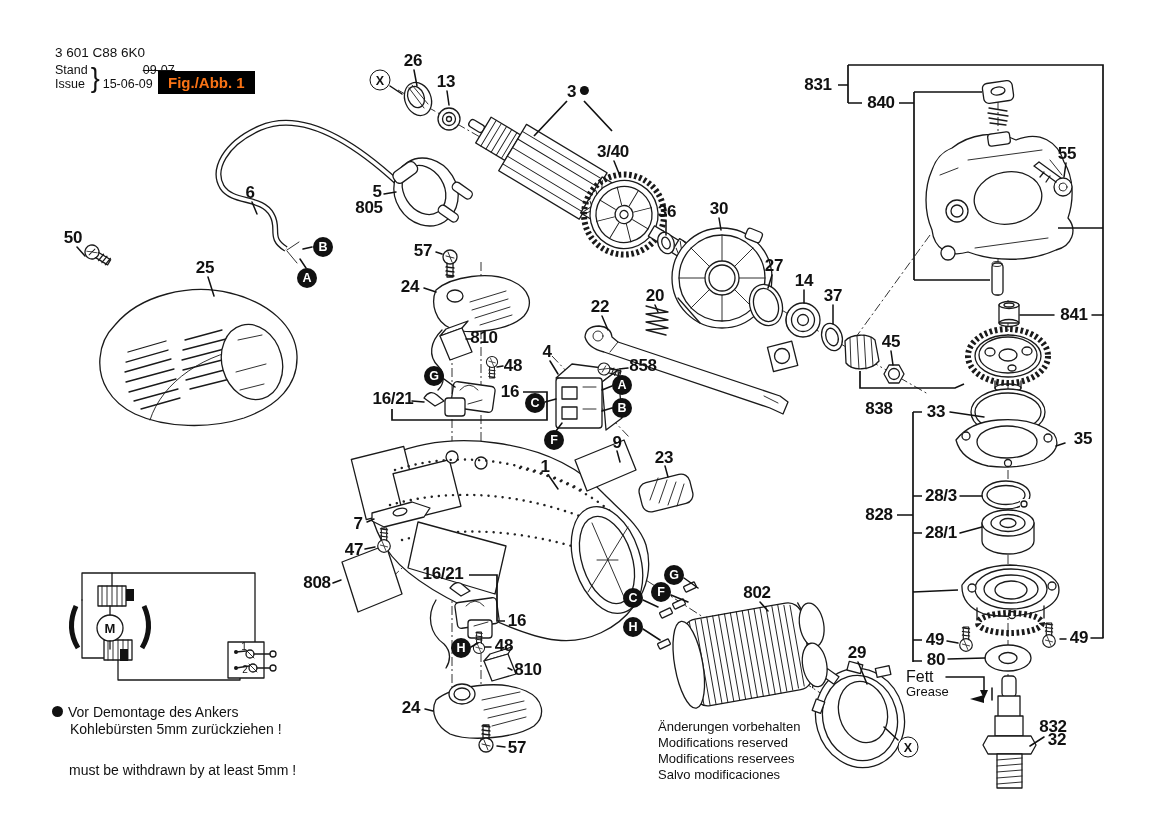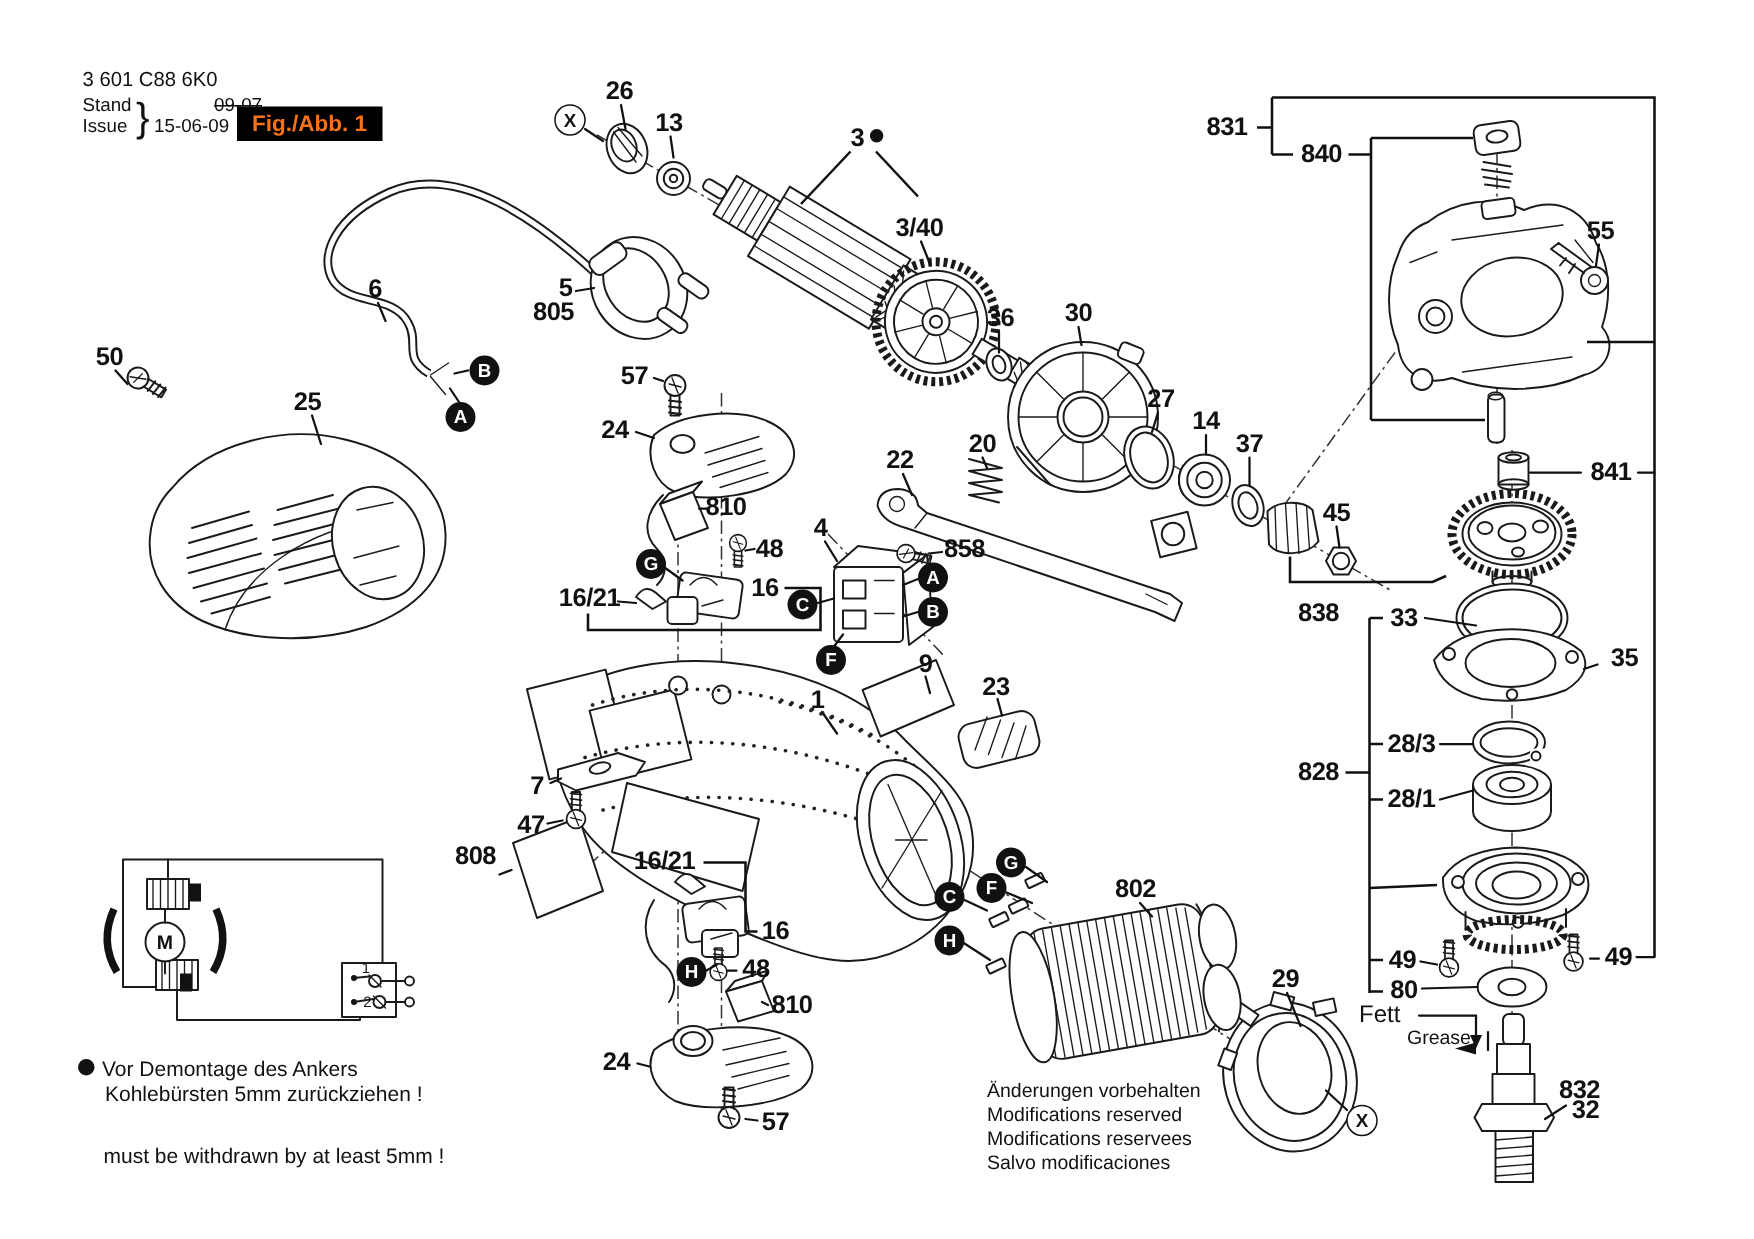--- a/index.html
+++ b/index.html
@@ -464,21 +464,21 @@
 <div class="callout" style="left:664px;top:458px">23</div>
 <div class="callout" style="left:545px;top:467px">1</div>
 <div class="callout" style="left:393px;top:399px">16/21</div>
 <div class="callout" style="left:510px;top:392px">16</div>
 <div class="callout" style="left:513px;top:366px">48</div>
 <div class="callout" style="left:484px;top:338px">810</div>
 <div class="callout" style="left:410px;top:287px">24</div>
 <div class="callout" style="left:423px;top:251px">57</div>
 <div class="callout" style="left:358px;top:524px">7</div>
 <div class="callout" style="left:354px;top:550px">47</div>
-<div class="callout" style="left:317px;top:571px">808</div>
+<div class="callout" style="left:317px;top:583px">808</div>
 <div class="callout" style="left:443px;top:574px">16/21</div>
 <div class="callout" style="left:517px;top:621px">16</div>
 <div class="callout" style="left:504px;top:646px">48</div>
 <div class="callout" style="left:528px;top:670px">810</div>
 <div class="callout" style="left:411px;top:708px">24</div>
 <div class="callout" style="left:517px;top:748px">57</div>
 <div class="callout" style="left:73px;top:238px">50</div>
 <div class="callout" style="left:205px;top:268px">25</div>
 <div class="callout" style="left:250px;top:193px">6</div>
 <div class="callout" style="left:377px;top:192px">5</div>
@@ -503,19 +503,19 @@
 <div class="note" style="left:68px;top:704px">Vor Demontage des Ankers</div>
 <div class="note" style="left:70px;top:721px">Kohlebürsten 5mm zurückziehen !</div>
 <div class="note" style="left:69px;top:762px">must be withdrawn by at least 5mm !</div>
 
 <div class="note" style="left:658px;top:719px;font-size:13px">Änderungen vorbehalten</div>
 <div class="note" style="left:658px;top:735px;font-size:13px">Modifications reserved</div>
 <div class="note" style="left:658px;top:751px;font-size:13px">Modifications reservees</div>
 <div class="note" style="left:658px;top:767px;font-size:13px">Salvo modificaciones</div>
 
 <div class="note" style="left:906px;top:669px;font-size:16px">Fett</div>
-<div class="note" style="left:938px;top:684px;font-size:13px">Grease</div>
+<div class="note" style="left:906px;top:684px;font-size:13px">Grease</div>
 
 <div class="small-lbl mono-m" style="left:110px;top:628px">M</div>
 <div class="small-lbl tiny" style="left:244px;top:646px">1</div>
 <div class="small-lbl tiny" style="left:245px;top:669px">2</div>
 
 </div>
 
 </body></html>

